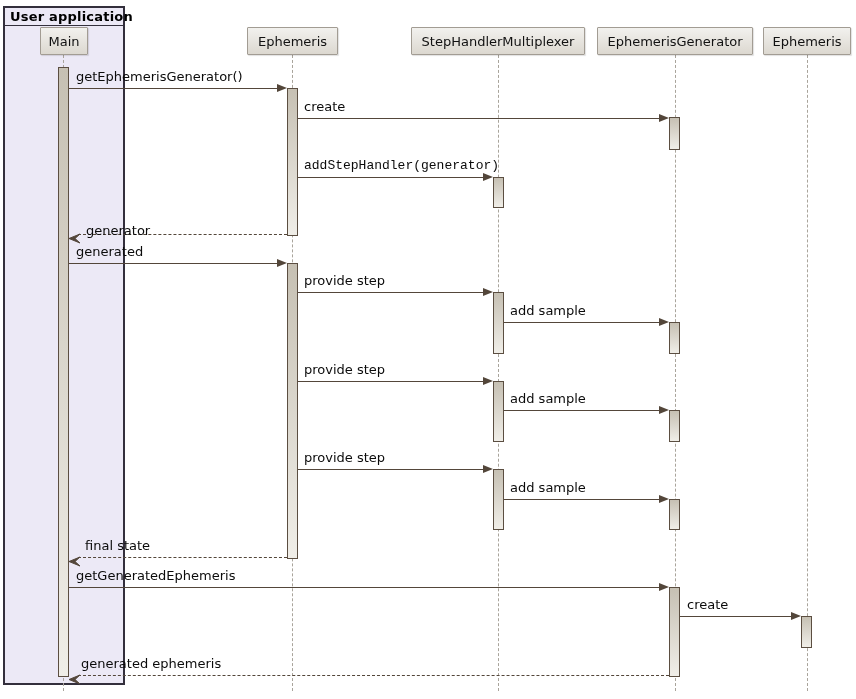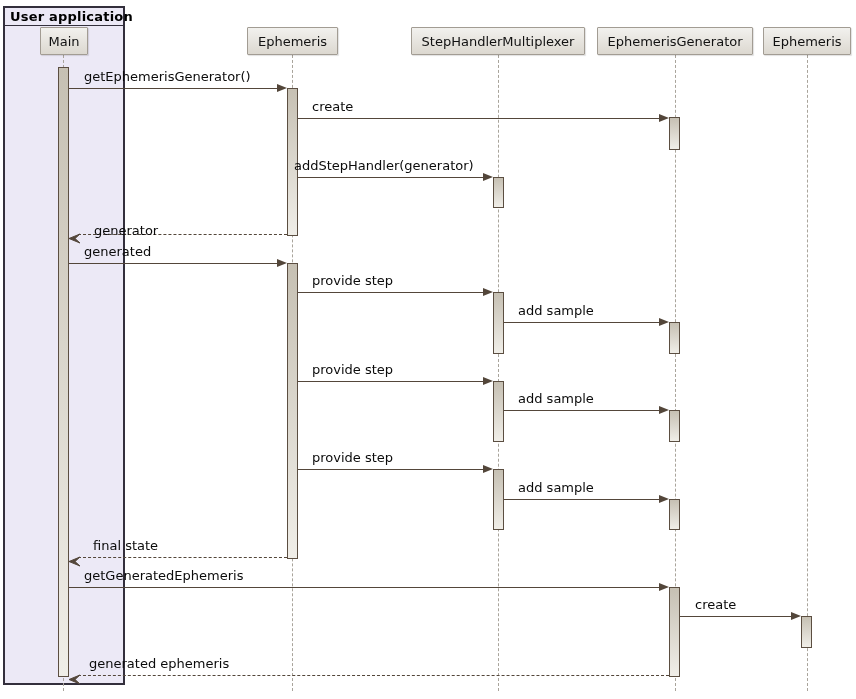--- a/index.html
+++ b/index.html
@@ -36,21 +36,21 @@
   .msg-line{position:absolute;height:0;z-index:3;}
   .msg-line.solid{border-top:1px solid #53463A;}
   .msg-line.dashed{border-top:1px dashed #53463A;}
   .msg-head{
     position:absolute;width:0;height:0;z-index:4;
     border-top:4.5px solid transparent;border-bottom:4.5px solid transparent;
   }
   .msg-head.right{border-left:10px solid #53463A;}
   .msg-head-open{position:absolute;z-index:4;}
   .msg-label{
-    position:absolute;font-size:13px;color:#0b0b0b;white-space:nowrap;z-index:6;margin-left:8px;
+    position:absolute;font-size:13px;color:#0b0b0b;white-space:nowrap;z-index:6;
   }
 </style>
 </head>
 <body>
 
 <div id="canvas">
   <div class="frame">
     <div class="frame-title">User application</div>
   </div>
 <div class="lifeline" style="left: 63px;"></div>
@@ -77,21 +77,21 @@
     <div class="activation" style="left: 669px; top: 587px; height: 88px;"></div>
     <div class="activation" style="left: 801px; top: 616px; height: 30px;"></div>
     <div class="msg-line solid" style="left: 69px; top: 88px; width: 215px;"></div>
     <div class="msg-head right" style="left: 277px; top: 84px;"></div>
     <div class="msg-label" style="left: 76px; top: 69px;">getEphemerisGenerator()</div>
     <div class="msg-line solid" style="left: 298px; top: 118px; width: 368px;"></div>
     <div class="msg-head right" style="left: 659px; top: 114px;"></div>
     <div class="msg-label" style="left: 304px; top: 99px;">create</div>
     <div class="msg-line solid" style="left: 298px; top: 177px; width: 192px;"></div>
     <div class="msg-head right" style="left: 483px; top: 173px;"></div>
-    <div class="msg-label" style="left: 286px; top: 158px;">addStepHandler(generator)</div>
+    <div class="msg-label" style="left: 304px; top: 158px; font-family: Liberation Mono, monospace;">addStepHandler(generator)</div>
     <div class="msg-line dashed" style="left: 78px; top: 234px; width: 209px;"></div>
     <div class="msg-head-open" style="left: 68px; top: 229px;"><svg width="13" height="11" viewBox="0 0 13 11">
         <path d="M12 1 L1 5.5 L12 10 L7 5.5 Z" fill="#53463A" stroke="#53463A" stroke-width="1"></path>
       </svg></div>
     <div class="msg-label" style="left: 86px; top: 223px;">generator</div>
     <div class="msg-line solid" style="left: 69px; top: 263px; width: 215px;"></div>
     <div class="msg-head right" style="left: 277px; top: 259px;"></div>
     <div class="msg-label" style="left: 76px; top: 244px;">generated</div>
     <div class="msg-line solid" style="left: 298px; top: 292px; width: 192px;"></div>
     <div class="msg-head right" style="left: 483px; top: 288px;"></div>

